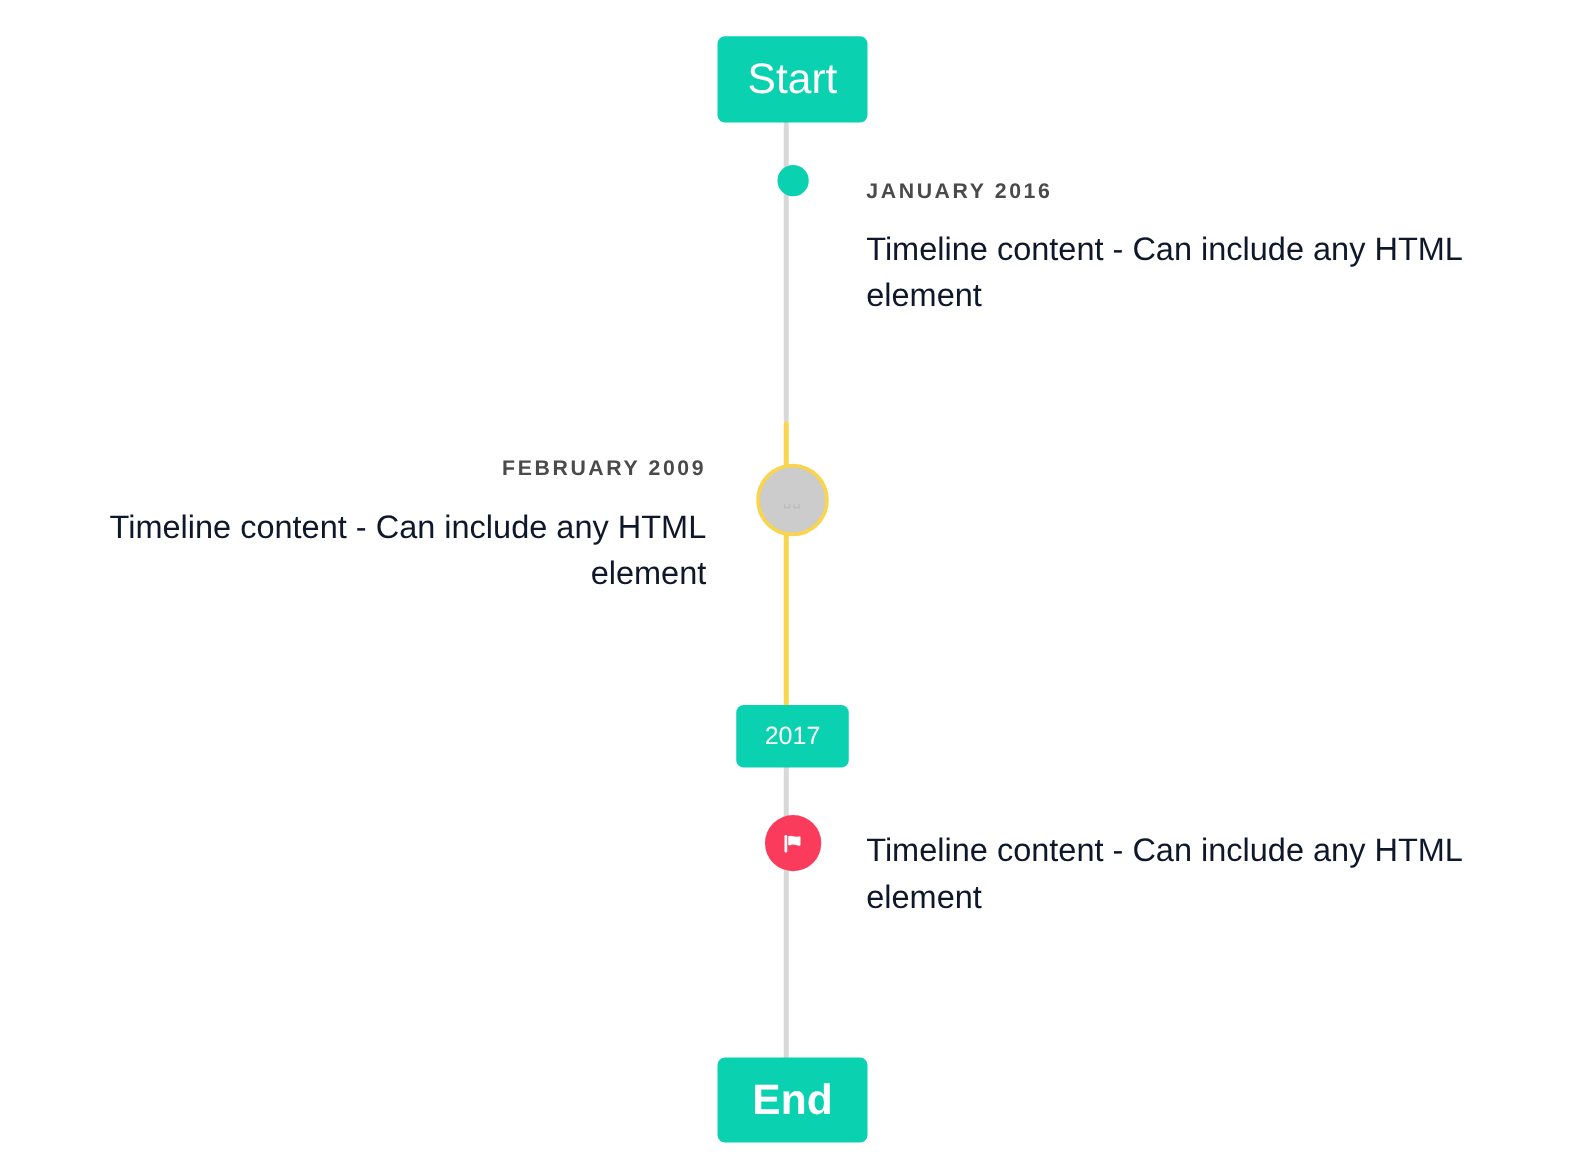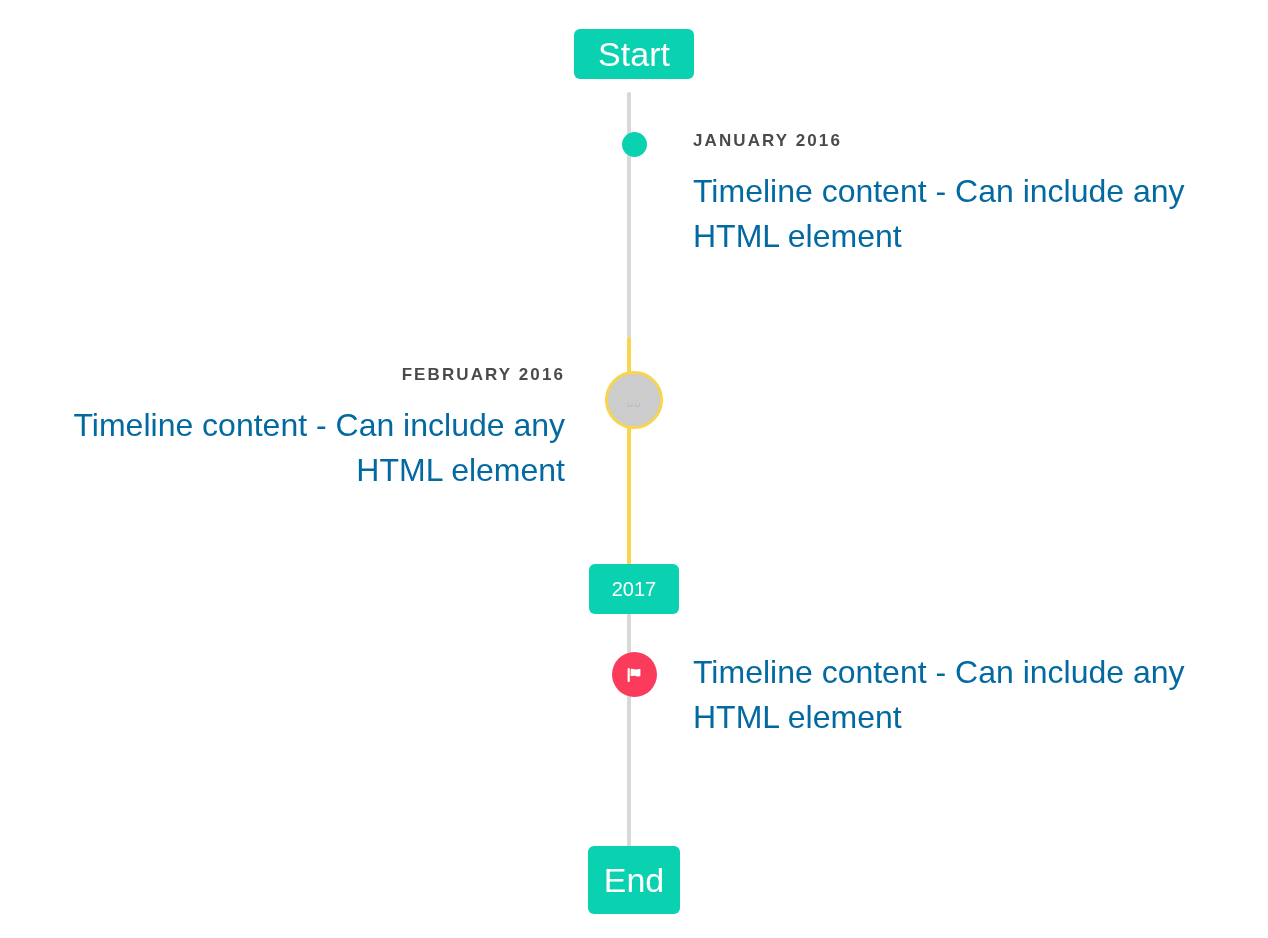--- a/index.html
+++ b/index.html
@@ -44,34 +44,35 @@
     border-radius: 6px;
     display: flex;
     align-items: center;
     justify-content: center;
     box-sizing: border-box;
     white-space: nowrap;
   }
   .cap-start {
     top: 29px;
     width: 120px;
-    height: 50px;
+    height: 69px;
     font-size: 34px;
   }
   .cap-mid {
     top: 564px;
     width: 90px;
     height: 50px;
     font-size: 20px;
   }
   .cap-end {
     top: 846px;
-    width: 92px;
+    width: 120px;
     height: 68px;
     font-size: 34px;
+    font-weight: bold;
   }
 
   
   .marker {
     position: absolute;
     left: 50%;
     border-radius: 50%;
     box-sizing: border-box;
     display: flex;
     align-items: center;
@@ -111,41 +112,42 @@
   .marker-flag svg { display: block; }
 
   
   .entry {
     position: absolute;
   }
   .entry-right {
     left: 693px;
     width: 528px;
     text-align: left;
+    margin-top: 12px;
   }
   .entry-left {
     right: 703px;
     width: 528px;
     text-align: right;
   }
   .entry-jan { top: 132px; }
   .entry-feb { top: 366px; }
   .entry-mar { top: 650px; }
 
   .entry-date {
     font-size: 17px;
     font-weight: bold;
     color: #4a4a4a;
     letter-spacing: 2.1px;
     margin: 0 0 18px 0;
     line-height: 1.1;
   }
   .entry-body {
-    font-size: 32px;
-    color: #0369a1;
+    font-size: 26px;
+    color: #0f172a;
     line-height: 1.42;
     margin: 0;
     font-weight: normal;
   }
 </style>
 </head>
 <body>
 
 <div class="timeline">
 
@@ -160,21 +162,21 @@
   <div class="marker marker-dot"></div>
   <div class="entry entry-right entry-jan">
     <p class="entry-date">JANUARY 2016</p>
     <p class="entry-body">Timeline content - Can include any HTML element</p>
   </div>
 
   <div class="marker marker-ring">
     <span class="glyph">␣␣</span>
   </div>
   <div class="entry entry-left entry-feb">
-    <p class="entry-date">FEBRUARY 2016</p>
+    <p class="entry-date">FEBRUARY 2009</p>
     <p class="entry-body">Timeline content - Can include any HTML element</p>
   </div>
 
   <div class="cap cap-mid">
     <span>2017</span>
   </div>
 
   <div class="marker marker-flag">
     <span>
       <svg width="22" height="22" viewBox="0 0 22 22" aria-hidden="true">

